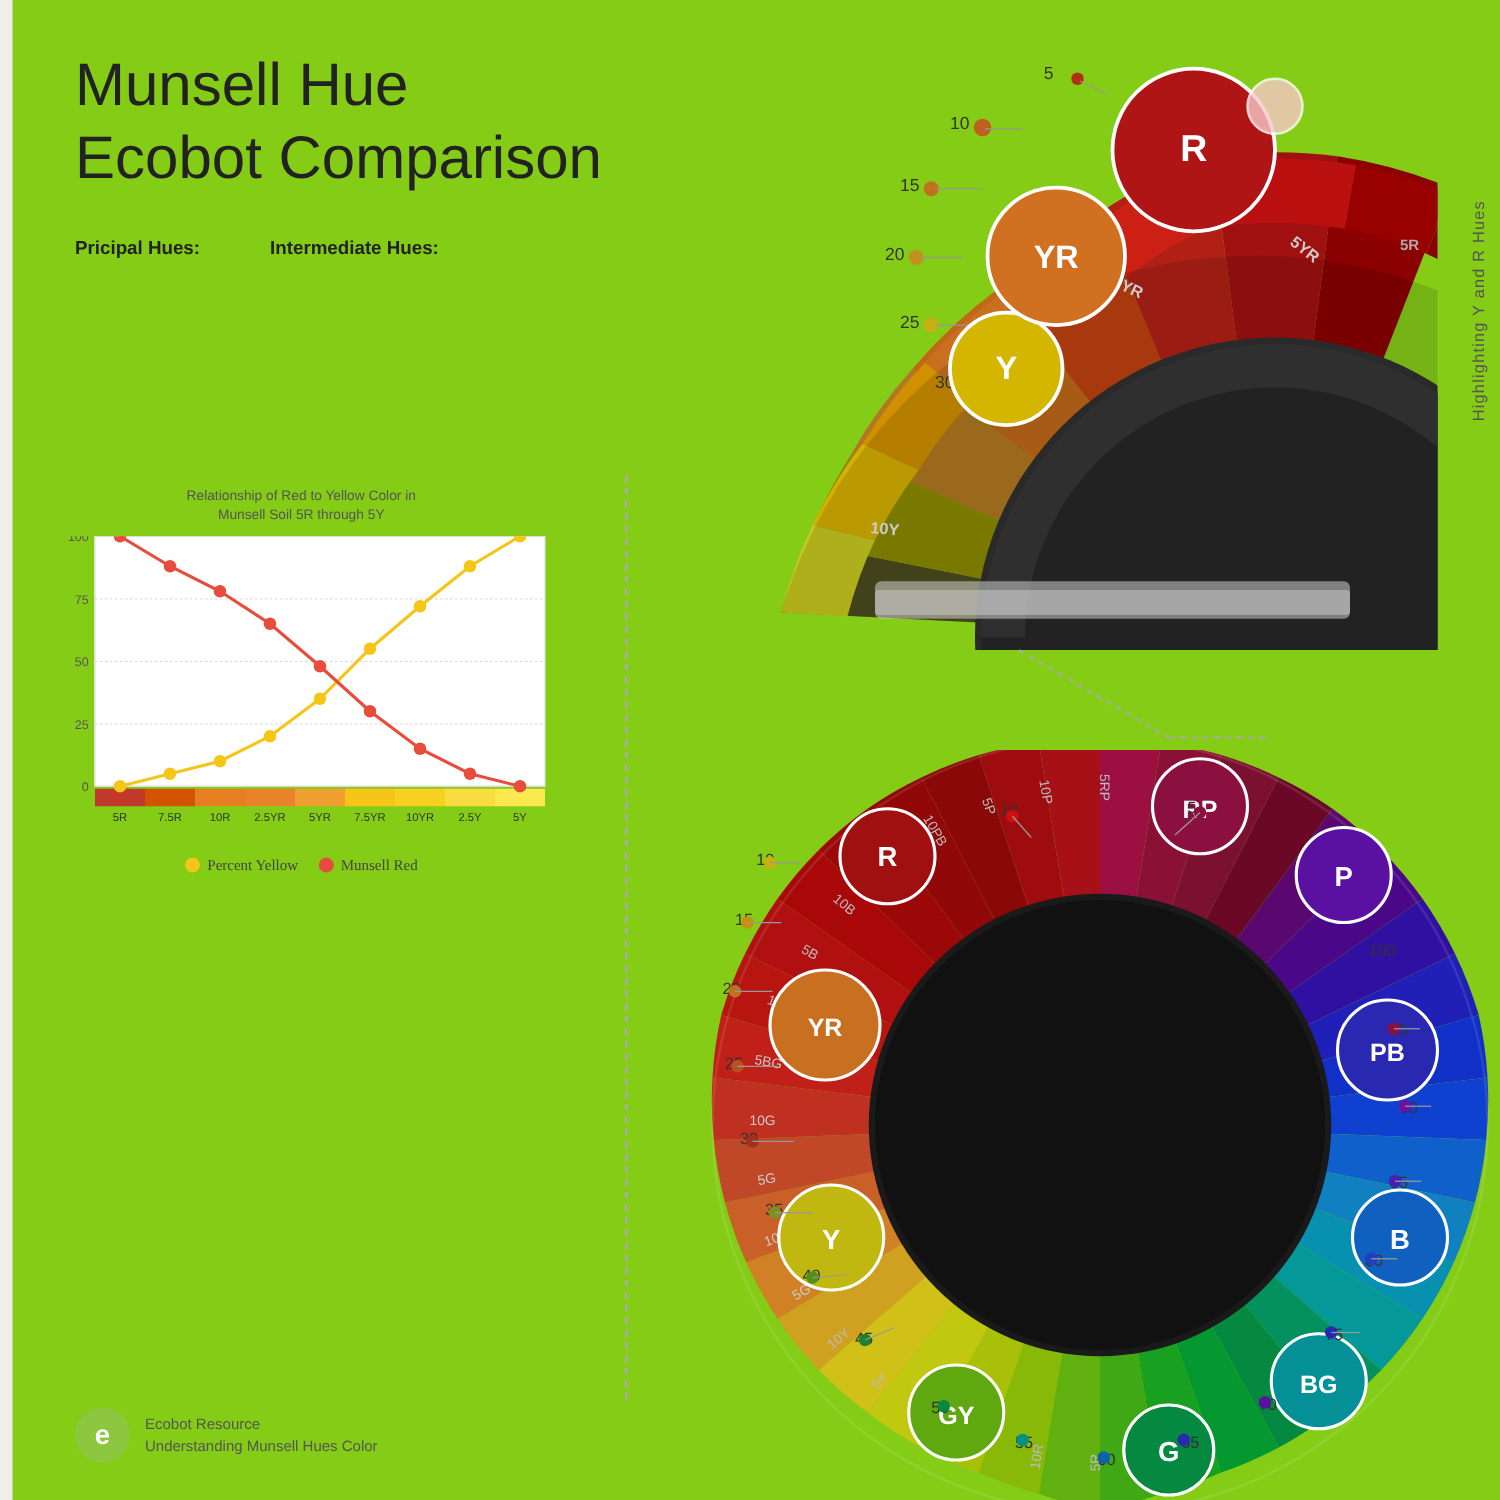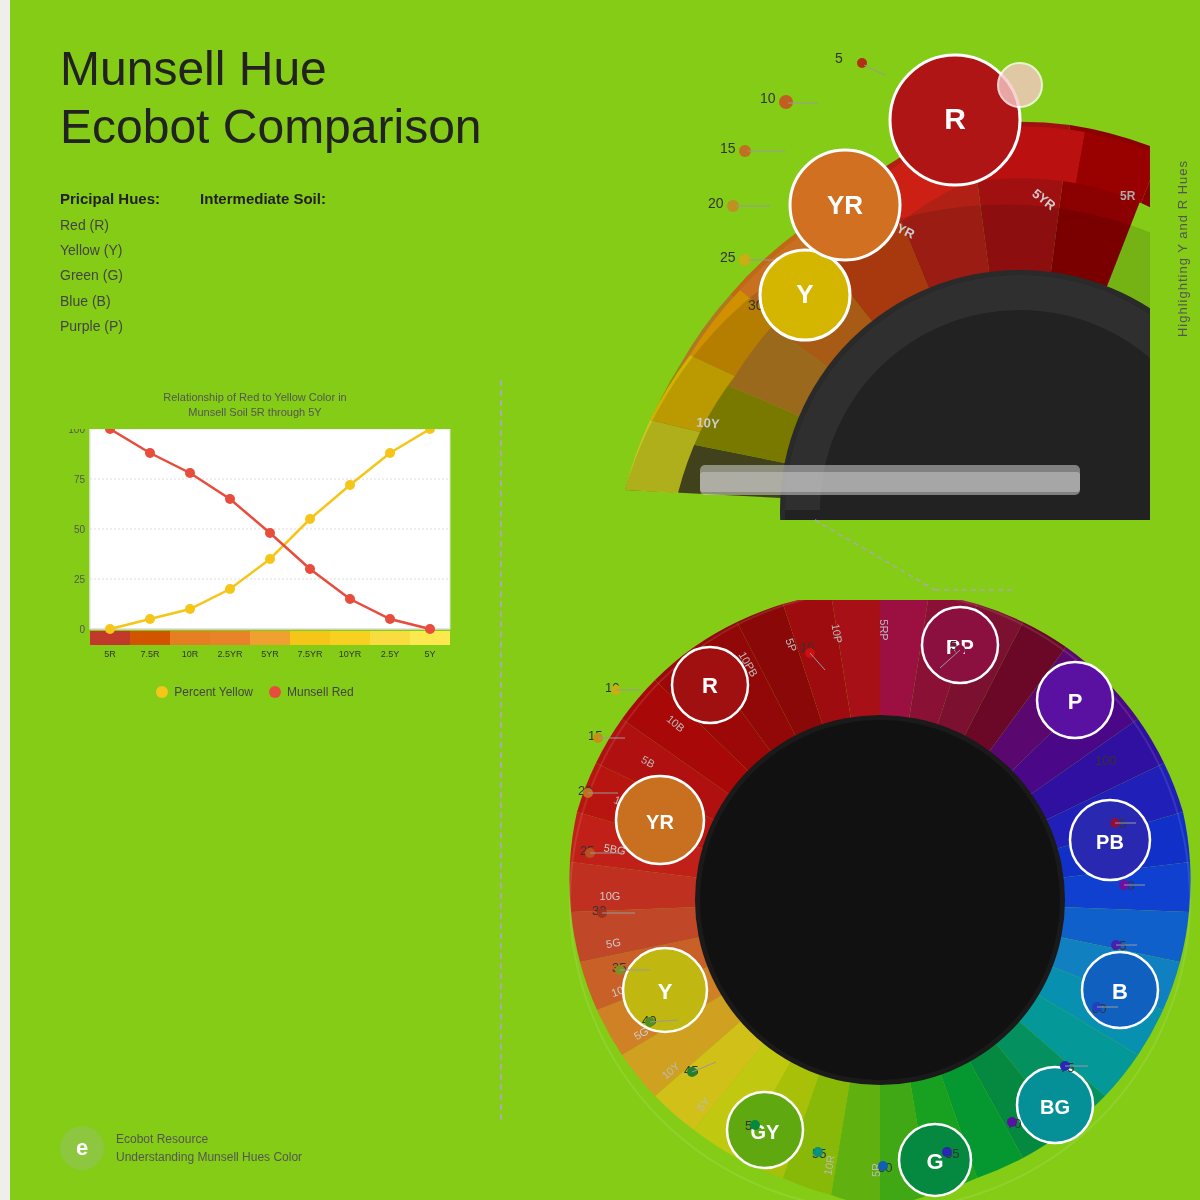--- a/index.html
+++ b/index.html
@@ -34,39 +34,40 @@
     }
 
     
     .legend-section {
       position: absolute;
       top: 190px;
       left: 50px;
     }
     .legend-cols {
       display: flex;
-      gap: 40px;
+      gap: 56px;
+      text-align: center;
     }
     .legend-col h3 {
       font-weight: bold;
       font-size: 15px;
       color: #222;
       margin-bottom: 6px;
     }
     .legend-col p {
       font-size: 14px;
       color: #444;
       line-height: 1.8;
     }
 
     
     .chart-section {
       position: absolute;
       top: 390px;
-      left: 30px;
+      left: 16px;
       width: 430px;
       height: 320px;
     }
     .chart-title {
       text-align: center;
       font-size: 11px;
       color: #555;
       margin-bottom: 8px;
       line-height: 1.4;
     }
@@ -78,20 +79,21 @@
     }
     .chart-svg {
       width: 100%;
       height: 100%;
     }
     .chart-legend {
       display: flex;
       gap: 16px;
       justify-content: center;
       margin-top: 6px;
+      font-family: Liberation Serif, serif;
     }
     .chart-legend-item {
       display: flex;
       align-items: center;
       gap: 6px;
       font-size: 12px;
       color: #444;
     }
     .legend-dot {
       width: 12px;
@@ -175,26 +177,23 @@
     <h1>
       <span>Munsell Hue</span><br>
       <span>Ecobot Comparison</span>
     </h1>
   </div>
 
   <div class="legend-section">
     <div class="legend-cols">
       <div class="legend-col">
         <h3>Pricipal Hues:</h3>
-        <p>
-          Red (R)<br>Yellow (Y)<br>Green (G)<br>Blue (B)<br>Purple (P)
-        </p>
       </div>
       <div class="legend-col">
-        <h3>Intermediate Soil:</h3>
+        <h3>Intermediate Hues:</h3>
       </div>
     </div>
   </div>
 
   <div class="chart-section">
     <div class="chart-title">
       <span>Relationship of Red to Yellow Color in</span><br>
       <span>Munsell Soil 5R through 5Y</span>
     </div>
     <div class="chart-area">

